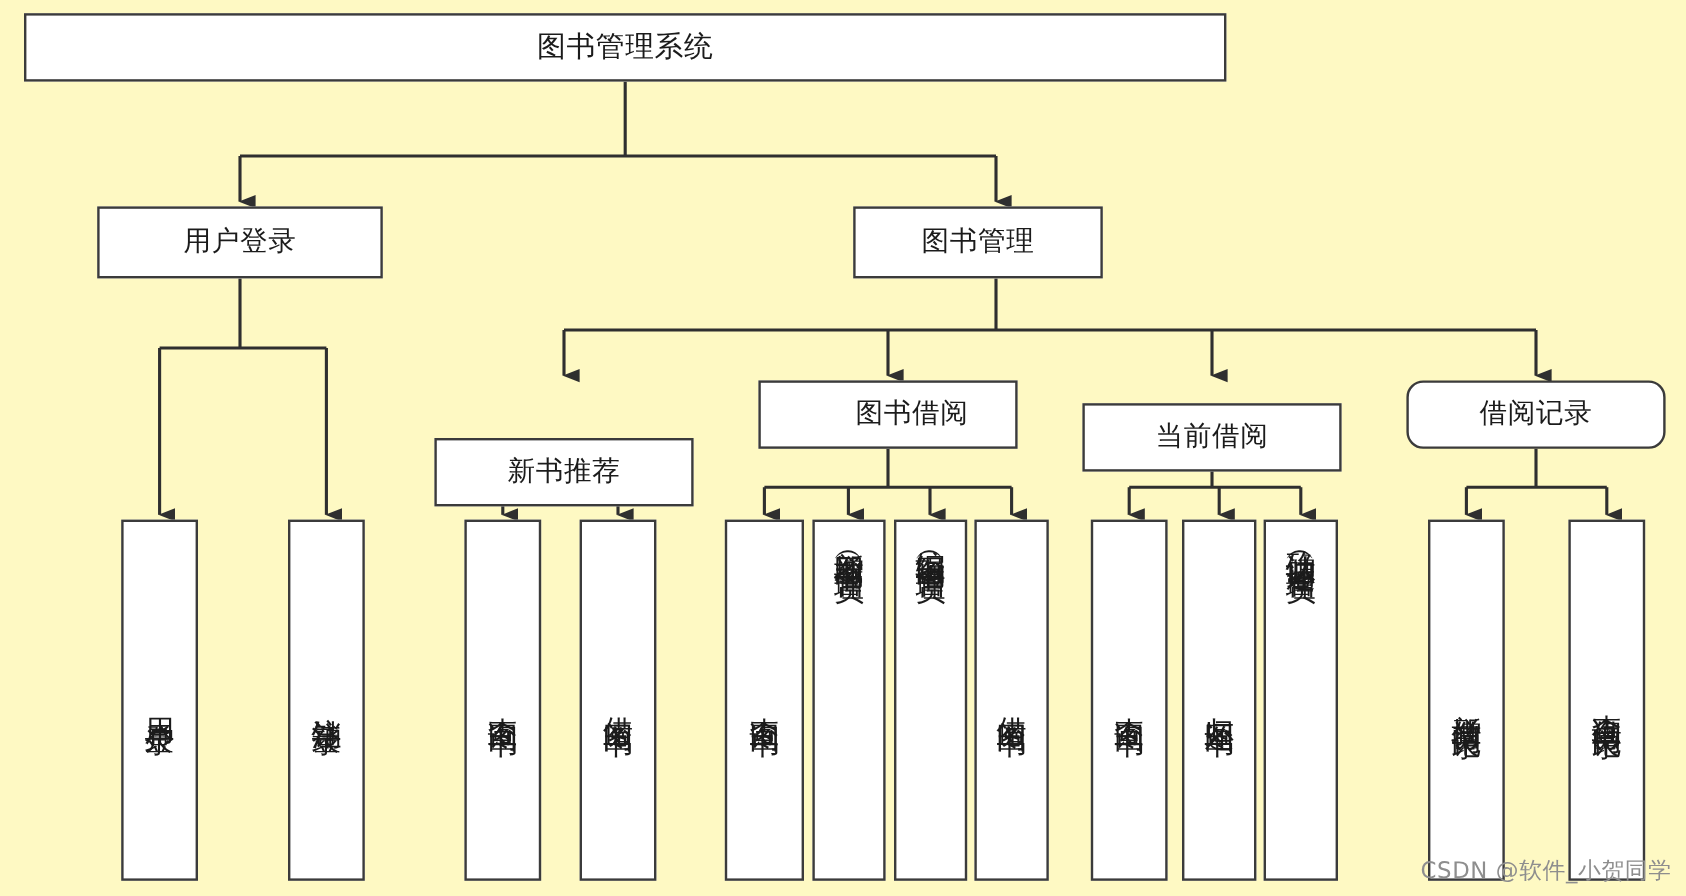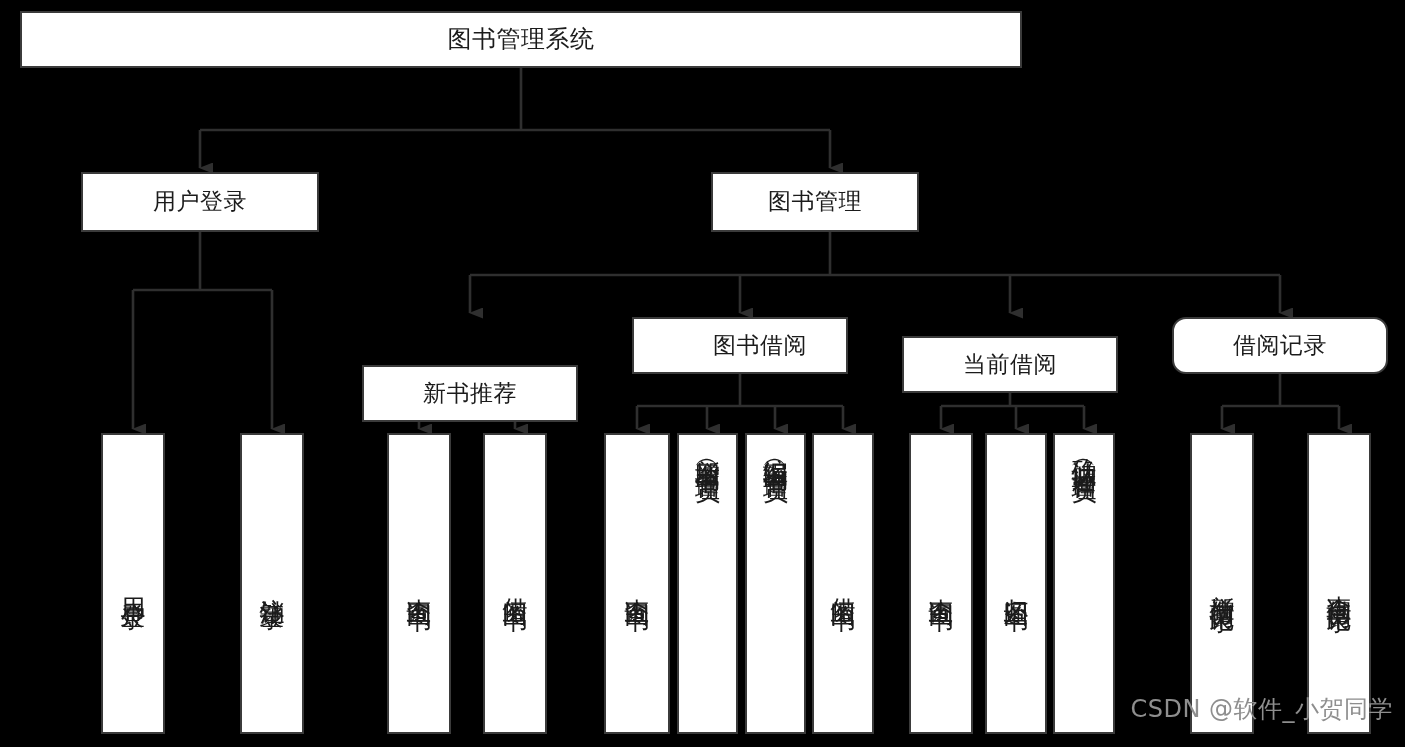--- a/index.html
+++ b/index.html
@@ -7,21 +7,21 @@
     padding: 0;
     background: #ffffff;
   }
   body {
     font-family: "DejaVu Sans", "Liberation Sans", sans-serif;
   }
   #canvas {
     position: relative;
     width: 1405px;
     height: 747px;
-    background: #000000;
+    background: #fef9c3;
     overflow: hidden;
   }
   #edges {
     position: absolute;
     left: 0;
     top: 0;
     width: 1405px;
     height: 747px;
   }
   .node {
@@ -61,22 +61,22 @@
     letter-spacing: 3px;
     line-height: 1;
   }
   .node.vert.centered {
     align-items: center;
     padding-top: 0;
   }
   #watermark {
     position: absolute;
     right: 12px;
-    bottom: 22px;
-    font-size: 24px;
+    bottom: 8px;
+    font-size: 19px;
     color: #8e8e8e;
     letter-spacing: 0.5px;
     z-index: 3;
     white-space: pre;
     text-align: center;
   }
 </style>
 </head>
 <body>
 

